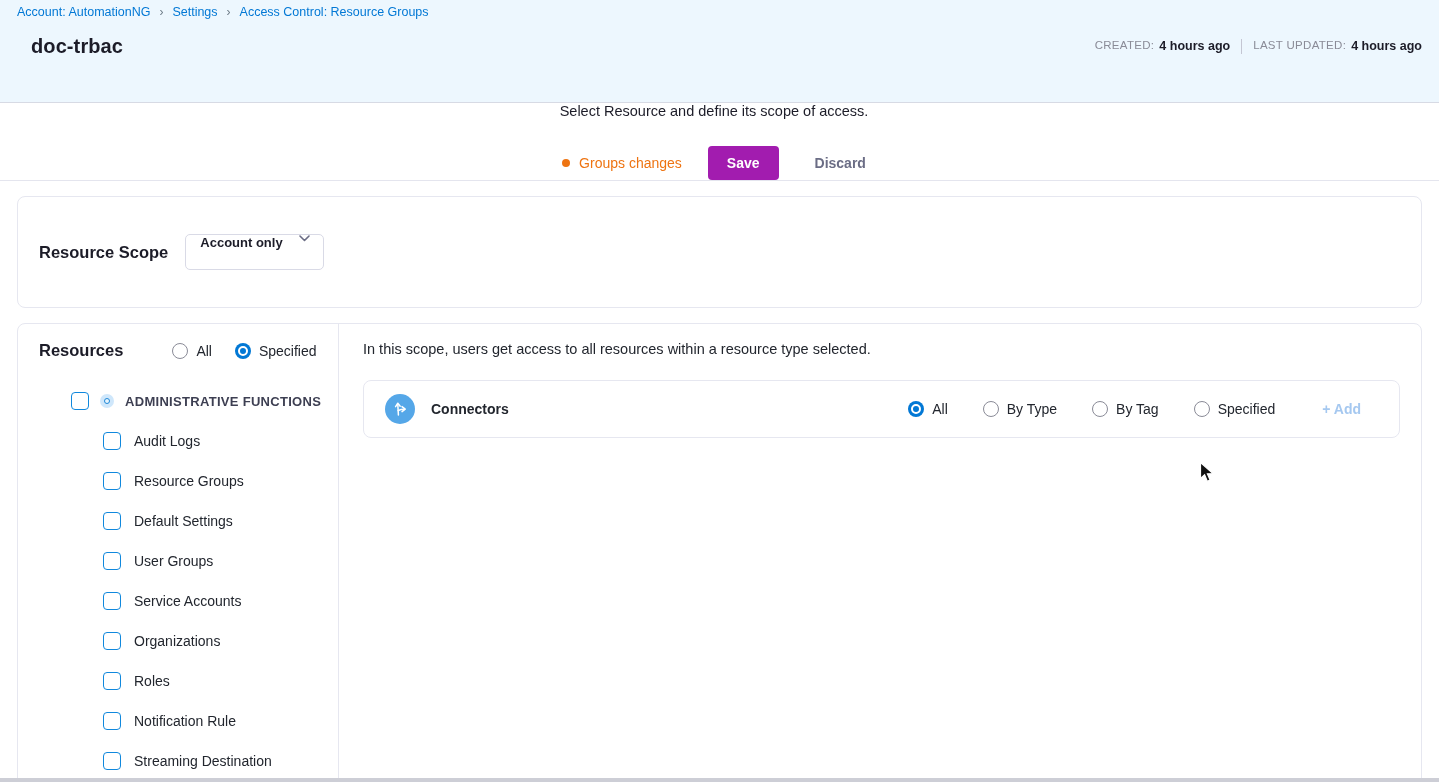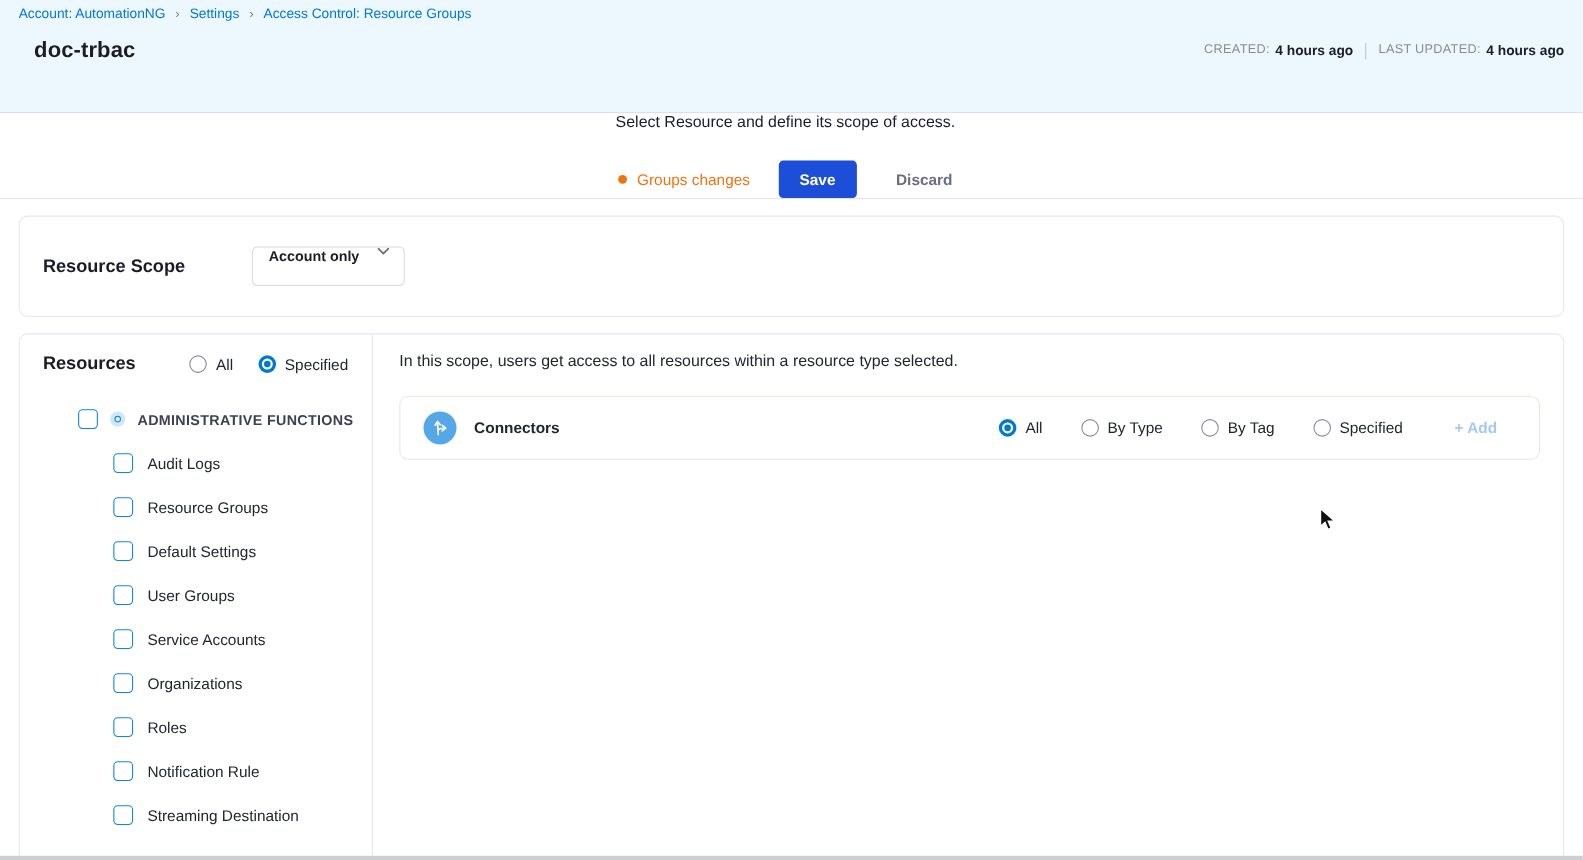--- a/index.html
+++ b/index.html
@@ -17,26 +17,26 @@
   .meta .meta-label { color:#8a8b97; font-size:11.5px; letter-spacing:.3px; margin-right:5px; }
   .meta .meta-value { color:#1c1c28; font-weight:700; }
   .meta .meta-divider { width:1px; height:15px; background:#c4c6d3; margin:0 11px; }
 
   
   .toolbar { height:78px; background:#fff; border-bottom:1px solid #e4e5ee; display:flex; align-items:center; justify-content:space-between; padding:0 28px 0 17px;flex-direction:column; }
   .toolbar-desc { font-size:14.5px; color:#1c1c28; }
   .toolbar-actions { display:flex; align-items:center; }
   .unsaved { display:inline-flex; align-items:center; gap:9px; color:#ee7412; font-size:14px; }
   .unsaved .dot { width:8px; height:8px; border-radius:50%; background:#ee7412; }
-  .save-btn { margin-left:26px; background:#1d4ed8; color:#fff; font-family:inherit; font-size:14px; font-weight:700; border:none; border-radius:4px; padding:9px 19px; cursor:pointer; }
+  .save-btn { margin-left:26px; background:#a21caf; color:#fff; font-family:inherit; font-size:14px; font-weight:700; border:none; border-radius:4px; padding:9px 19px; cursor:pointer; }
   .discard-btn { margin-left:36px; background:none; border:none; font-family:inherit; font-size:14px; font-weight:700; color:#6b6d85; cursor:pointer; }
 
   
   .card { background:#fff; border:1px solid #e6e7f0; border-radius:8px; margin:0 17px; }
-  .scope-card { margin-top:15px; height:92px; display:flex; align-items:center; padding:0 21px;gap:44px; }
+  .scope-card { margin-top:15px; height:112px; display:flex; align-items:center; padding:0 21px; }
   .scope-card h2 { font-size:16.5px; font-weight:700; margin-right:17px; }
   .dropdown { display:inline-flex; align-items:flex-start; gap:16px; height:36px; padding:0 13px 0 14px; background:#fff; border:1px solid #d9dae6; border-radius:5px; font-family:inherit; font-size:13px; font-weight:600; color:#1c1c28; cursor:pointer; }
   .dropdown svg { stroke:#6b6d85; }
 
   .body-card { margin-top:15px; height:497px; display:flex; overflow:hidden; }
 
   
   .sidebar { width:321px; flex:none; border-right:1px solid #e6e7f0; padding:17px 0 0 21px; }
   .sidebar-head { display:flex; align-items:center; }
   .sidebar-head h2 { font-size:16.5px; font-weight:700; margin-right:49px; }

